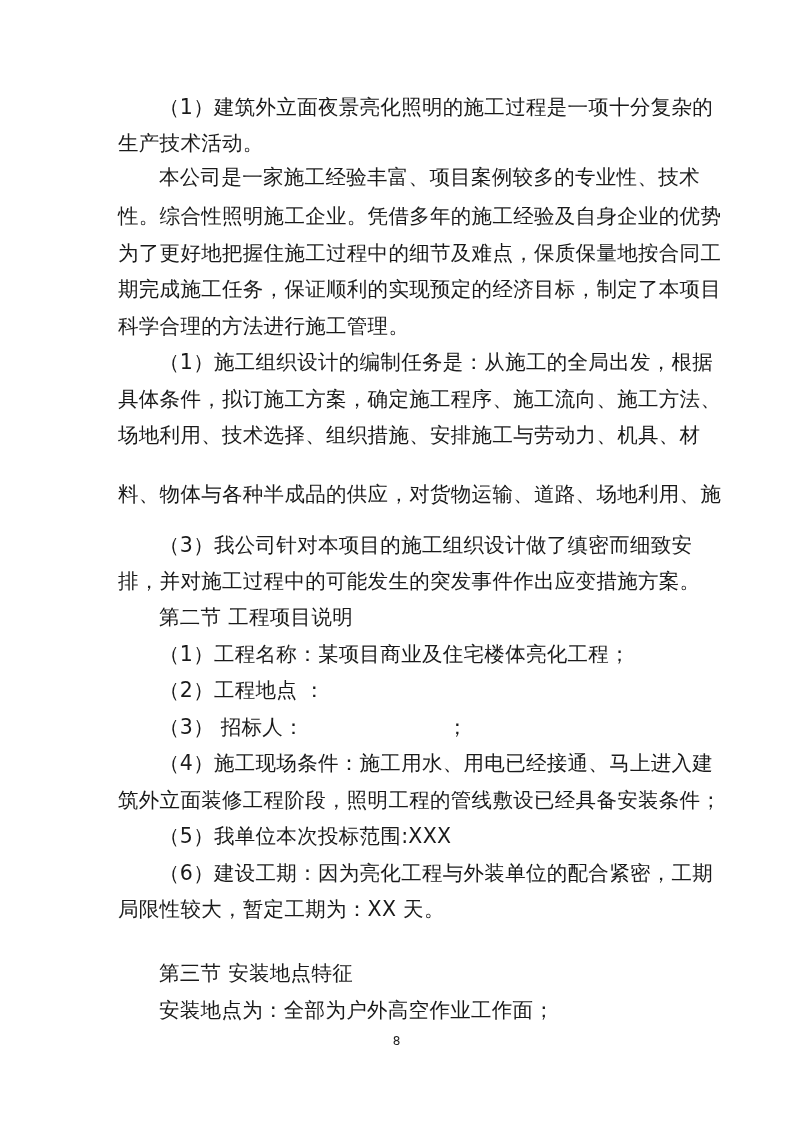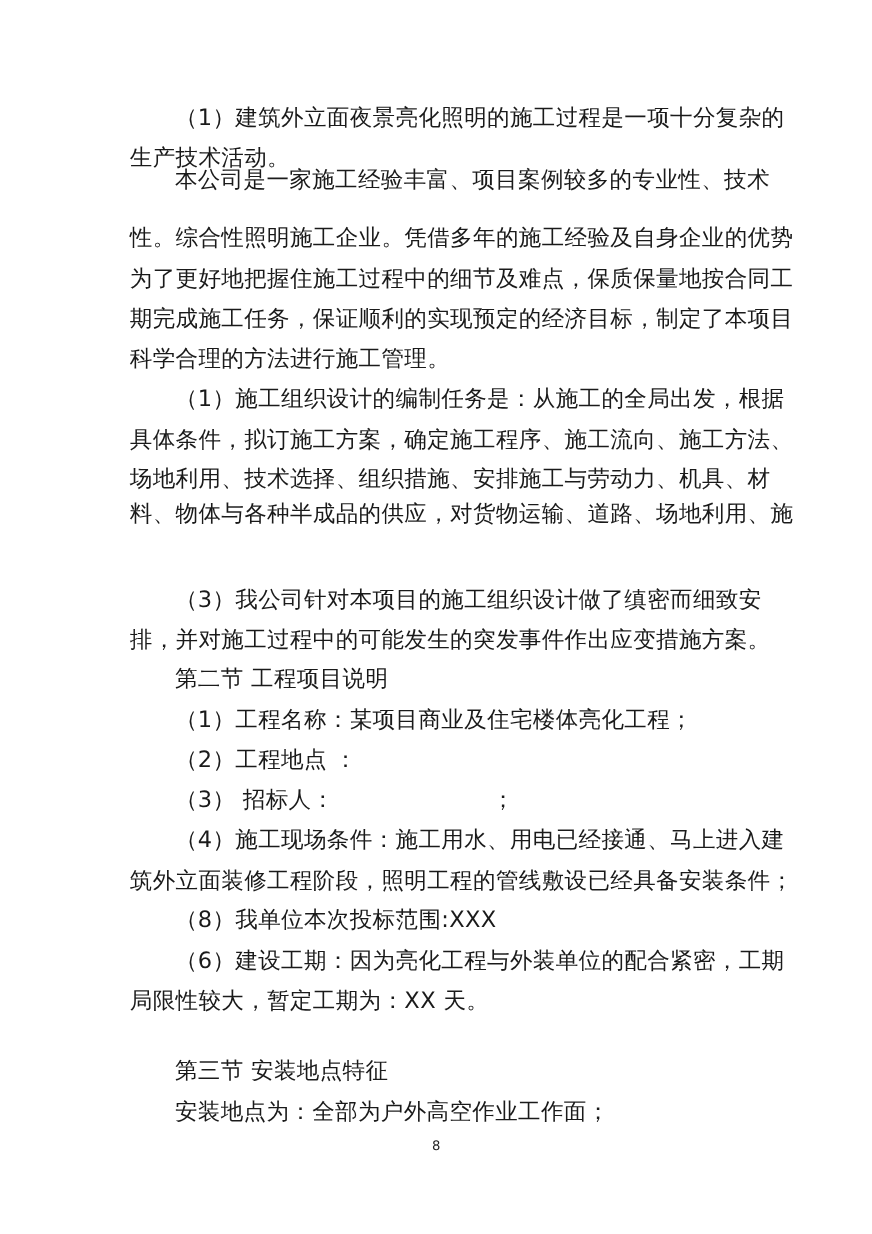--- a/index.html
+++ b/index.html
@@ -11,37 +11,37 @@
   .indent { left: 159px; }
   .pagenum { position: absolute; top: 1034px; left: 0; width: 793px; text-align: center;
              font-size: 12px; line-height: 14px; color: #222; }
 </style>
 </head>
 <body>
 
 <div class="page">
   <div class="line indent" style="top:94px">（1）建筑外立面夜景亮化照明的施工过程是一项十分复杂的</div>
   <div class="line" style="top:130px">生产技术活动。</div>
-  <div class="line indent" style="top:150px">本公司是一家施工经验丰富、项目案例较多的专业性、技术</div>
+  <div class="line indent" style="top:164px">本公司是一家施工经验丰富、项目案例较多的专业性、技术</div>
   <div class="line" style="top:203px">性。综合性照明施工企业。凭借多年的施工经验及自身企业的优势</div>
   <div class="line" style="top:240px">为了更好地把握住施工过程中的细节及难点，保质保量地按合同工</div>
   <div class="line" style="top:276px">期完成施工任务，保证顺利的实现预定的经济目标，制定了本项目</div>
   <div class="line" style="top:313px">科学合理的方法进行施工管理。</div>
   <div class="line indent" style="top:349px">（1）施工组织设计的编制任务是：从施工的全局出发，根据</div>
   <div class="line" style="top:386px">具体条件，拟订施工方案，确定施工程序、施工流向、施工方法、</div>
   <div class="line" style="top:422px">场地利用、技术选择、组织措施、安排施工与劳动力、机具、材</div>
-  <div class="line" style="top:454px">料、物体与各种半成品的供应，对货物运输、道路、场地利用、施</div>
+  <div class="line" style="top:481px">料、物体与各种半成品的供应，对货物运输、道路、场地利用、施</div>
   <div class="line indent" style="top:532px">（3）我公司针对本项目的施工组织设计做了缜密而细致安</div>
   <div class="line" style="top:568px">排，并对施工过程中的可能发生的突发事件作出应变措施方案。</div>
   <div class="line indent" style="top:604px">第二节 工程项目说明</div>
   <div class="line indent" style="top:641px">（1）工程名称：某项目商业及住宅楼体亮化工程；</div>
   <div class="line indent" style="top:677px">（2）工程地点 ：</div>
   <div class="line indent" style="top:714px; white-space:pre">（3） 招标人：                     ；</div>
   <div class="line indent" style="top:750px">（4）施工现场条件：施工用水、用电已经接通、马上进入建</div>
   <div class="line" style="top:787px">筑外立面装修工程阶段，照明工程的管线敷设已经具备安装条件；</div>
-  <div class="line indent" style="top:823px">（8）我单位本次投标范围:XXX</div>
+  <div class="line indent" style="top:823px">（5）我单位本次投标范围:XXX</div>
   <div class="line indent" style="top:860px">（6）建设工期：因为亮化工程与外装单位的配合紧密，工期</div>
   <div class="line" style="top:896px">局限性较大，暂定工期为：XX 天。</div>
   <div class="line indent" style="top:960px">第三节 安装地点特征</div>
   <div class="line indent" style="top:997px">安装地点为：全部为户外高空作业工作面；</div>
 
   <div class="pagenum">8</div>
 </div>
 
 </body></html>

